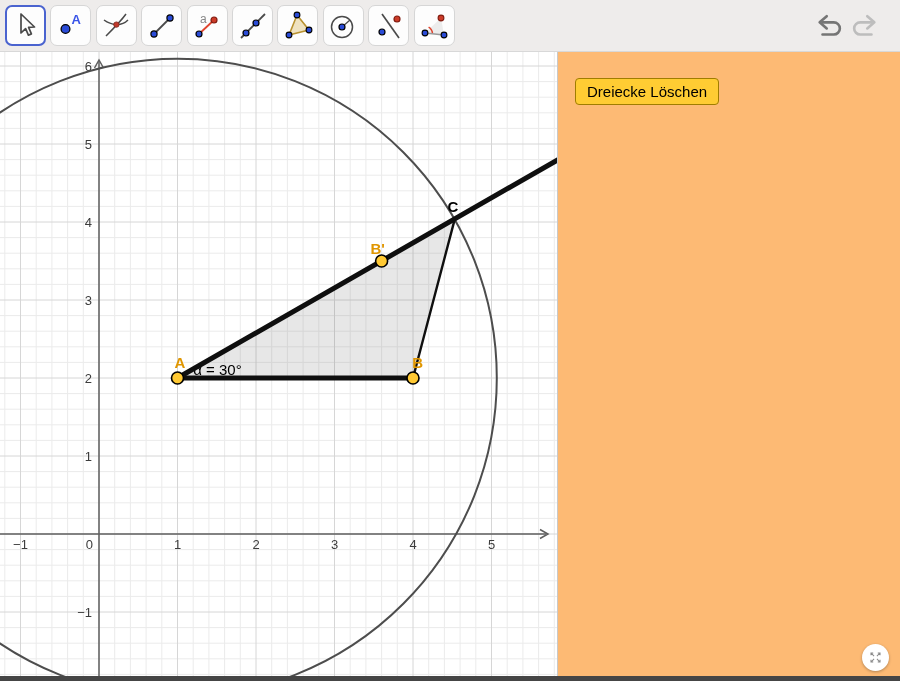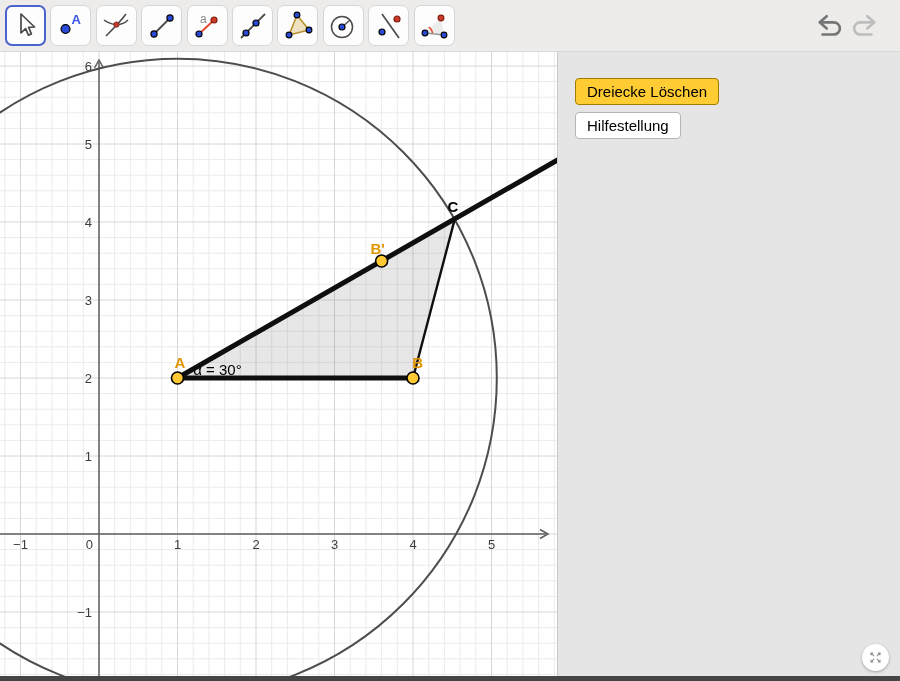--- a/index.html
+++ b/index.html
@@ -7,21 +7,21 @@
   .app{position:relative;width:900px;height:681px;overflow:hidden;background:#fff;font-family:"Liberation Sans",sans-serif;}
   
   .toolbar{position:absolute;left:0;top:0;width:900px;height:52px;background:#eeeceb;border-bottom:1px solid #d8d8d8;}
   .toolbtn{position:absolute;top:5px;width:41px;height:41px;background:#fdfdfd;border:1px solid #d6d6d6;border-radius:7px;display:flex;align-items:center;justify-content:center;cursor:pointer;}
   .toolbtn.selected{border:2px solid #4a63cf;}
   .toolbtn svg{width:30px;height:30px;display:block;}
   .histbtn{position:absolute;top:12px;width:30px;height:30px;cursor:pointer;background:transparent;border:none;padding:0;}
   
   .canvas{position:absolute;left:0;top:52px;width:557px;height:624px;background:#ffffff;}
   
-  .panel{position:absolute;left:557px;top:52px;width:343px;height:624px;background:#e5e5e5;border-left:1px solid #c9c9c9;}
+  .panel{position:absolute;left:557px;top:52px;width:343px;height:624px;background:#fdba74;border-left:1px solid #c9c9c9;}
   .panel-btn{position:absolute;height:27px;padding:0 11px;font-family:"Liberation Sans",sans-serif;font-size:15px;color:#000;border-radius:4px;cursor:pointer;line-height:24px;}
   .panel-btn.primary{left:17px;top:26px;background:#ffcc33;border:1px solid #a07d00;}
   .panel-btn.secondary{left:17px;top:60px;background:#ffffff;border:1px solid #b5b5b5;}
   .fs-btn{position:absolute;right:11px;top:592px;width:27px;height:27px;border-radius:50%;background:#fff;border:none;box-shadow:0 1px 3px rgba(0,0,0,.3);display:flex;align-items:center;justify-content:center;cursor:pointer;}
   .fs-btn svg{width:17px;height:17px;display:block;}
   
   .bottombar{position:absolute;left:0;bottom:0;width:900px;height:5px;background:#454545;}
   svg text{font-family:"Liberation Sans",sans-serif;}
 </style>
 </head>
@@ -245,21 +245,20 @@
         <circle cx="413" cy="326" r="6" fill="#ffc933" stroke="#000" stroke-width="1.6"></circle>
         <circle cx="381.6" cy="209" r="6" fill="#ffc933" stroke="#000" stroke-width="1.6"></circle>
         <text x="179.85500000000002" y="315.86" text-anchor="middle" font-size="15" font-weight="600" fill="#e09600">A</text>
         <text x="417.71" y="315.86" text-anchor="middle" font-size="15" font-weight="600" fill="#e09600">B</text>
         <text x="377.675" y="201.98000000000002" text-anchor="middle" font-size="15" font-weight="600" fill="#e09600">B'</text>
         <text x="453.03499999999997" y="159.86" text-anchor="middle" font-size="15" font-weight="600" fill="#000000">C</text>
       </svg></div>
 
   <div class="panel">
     <button class="panel-btn primary">Dreiecke Löschen</button>
-    <button class="panel-btn secondary">Hilfestellung</button>
     <button class="fs-btn" id="fsbtn">
         <span>
           <svg viewBox="0 0 30 30" stroke="#8a8a8a" stroke-width="1.8" fill="none">
             <path d="M12.5 12.5 L7 7 M7 11 V7 H11"></path>
             <path d="M17.5 12.5 L23 7 M19 7 H23 V11"></path>
             <path d="M12.5 17.5 L7 23 M7 19 V23 H11"></path>
             <path d="M17.5 17.5 L23 23 M19 23 H23 V19"></path>
           </svg>
         </span>
       </button>

